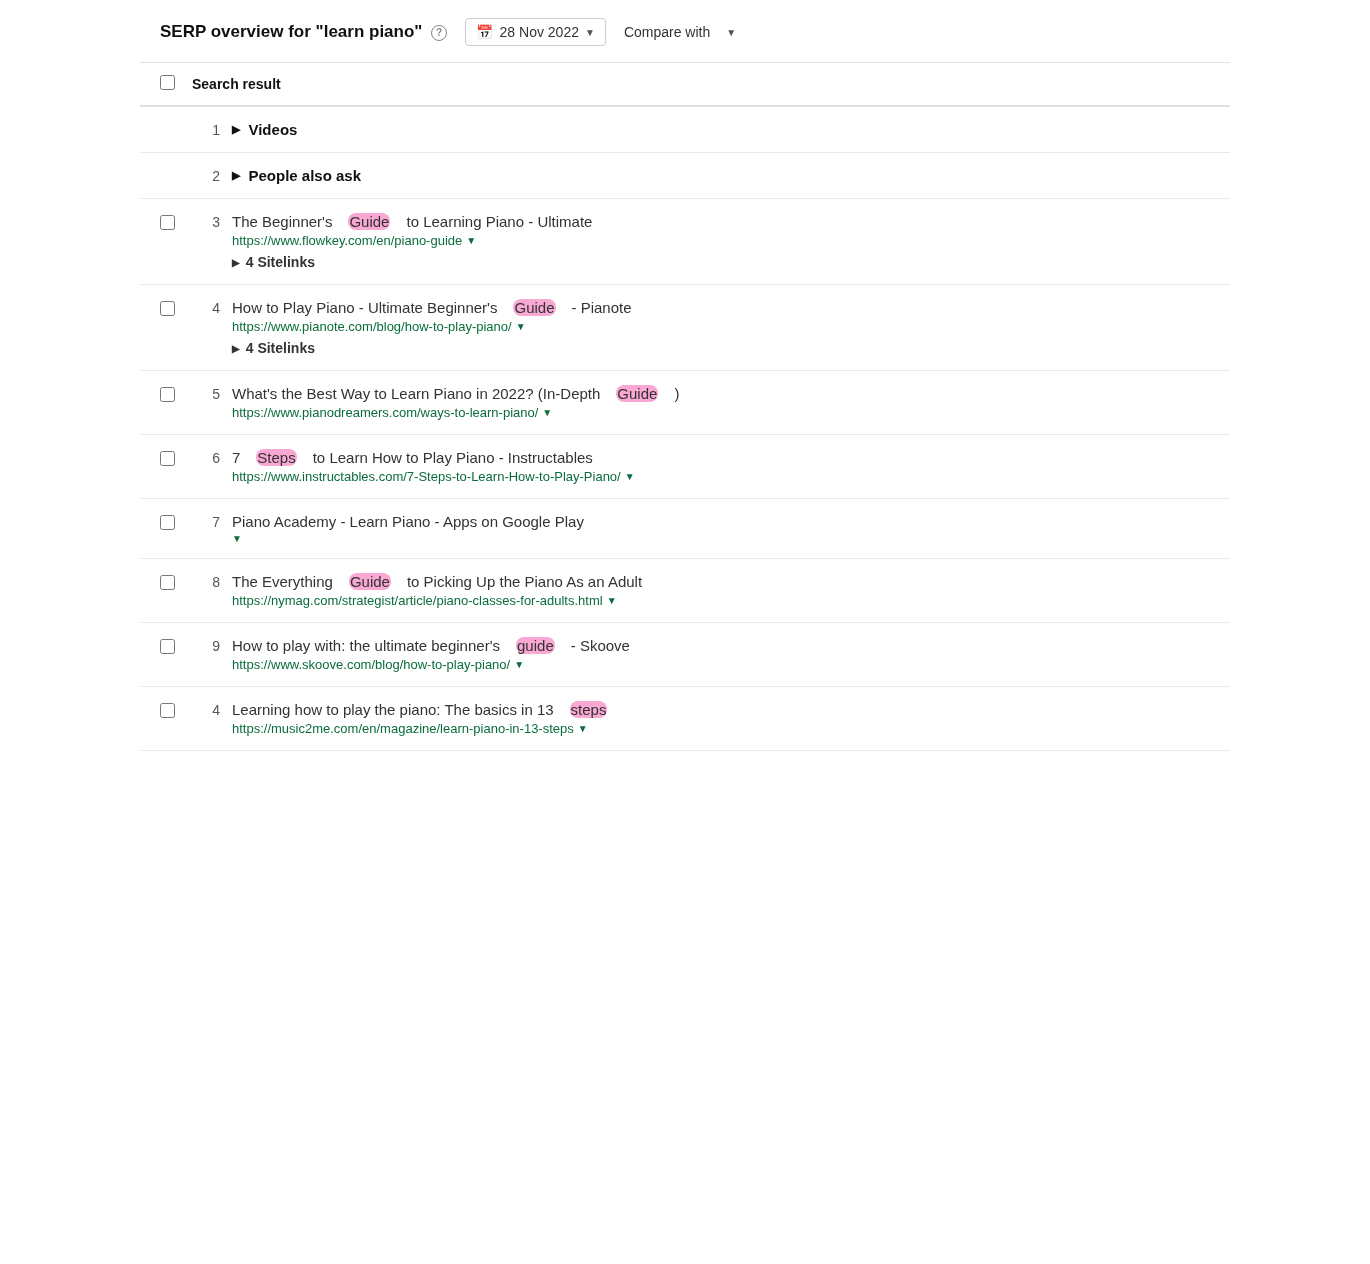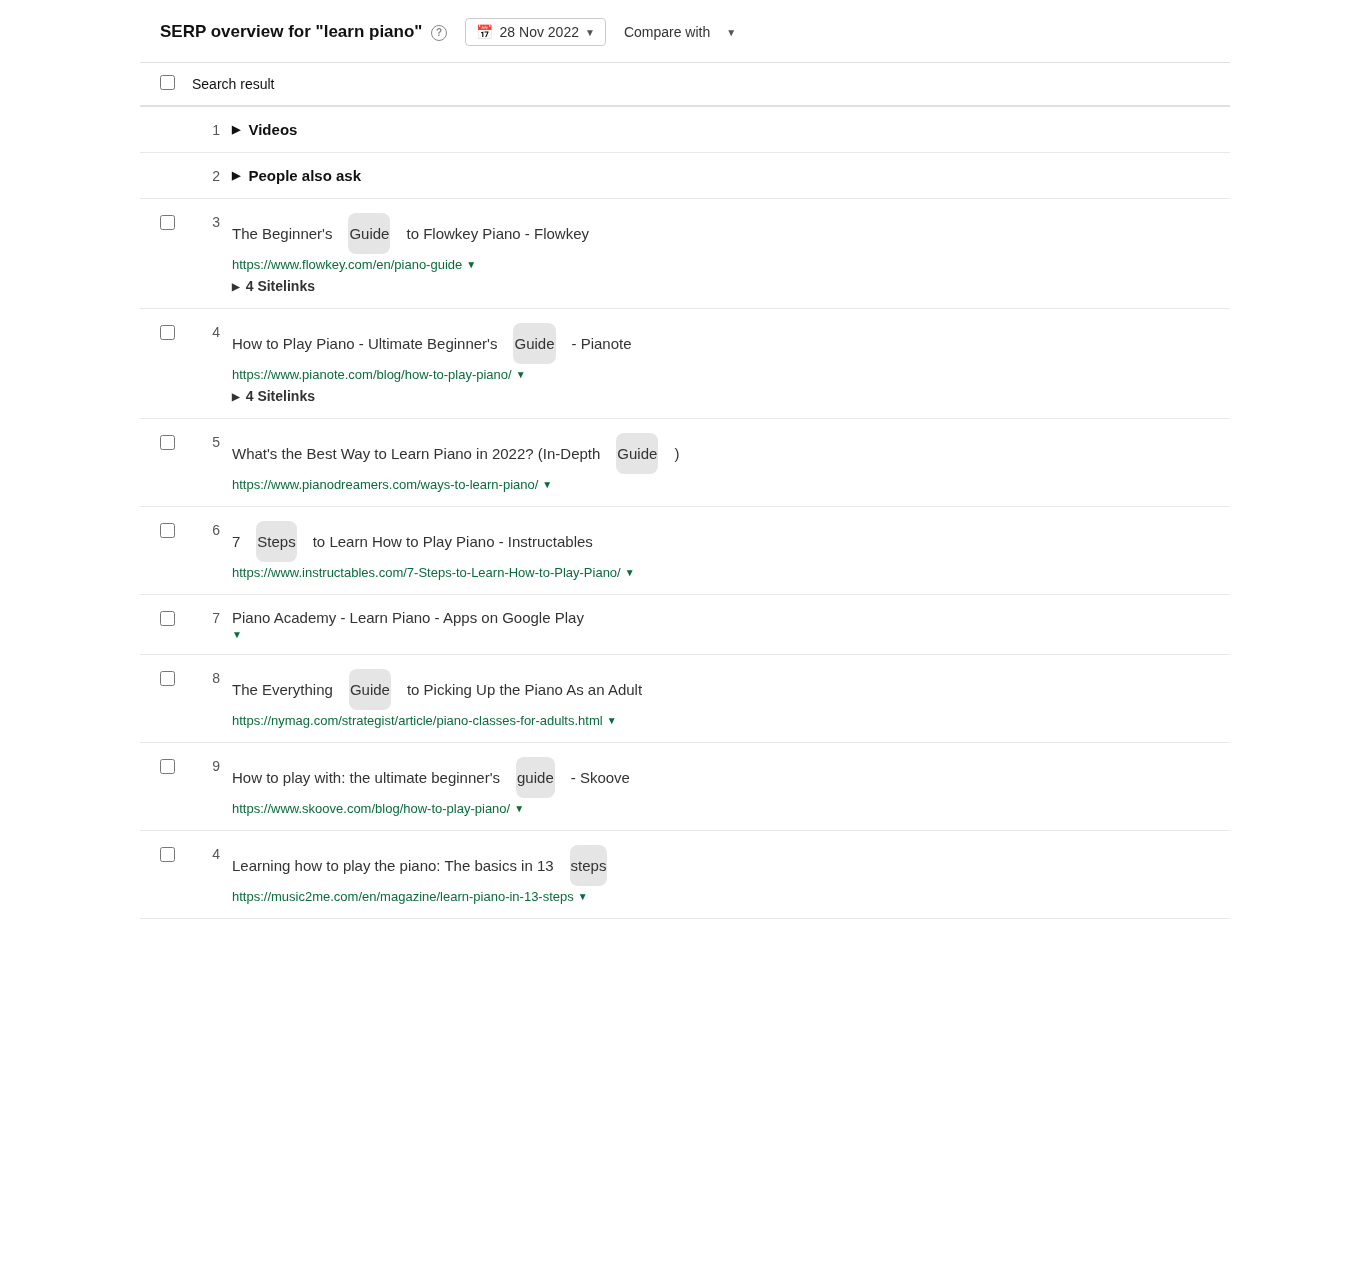--- a/index.html
+++ b/index.html
@@ -81,21 +81,21 @@
       display: flex;
       align-items: center;
       padding: 12px 20px;
       border-bottom: 2px solid #e0e0e0;
       gap: 12px;
     }
     .th-checkbox {
       width: 20px;
     }
     .th-label {
-      font-weight: 400;
+      font-weight: 700;
       font-size: 14px;
       color: #111;
     }
 
     
     .serp-row {
       display: flex;
       align-items: flex-start;
       padding: 14px 20px;
       border-bottom: 1px solid #e8e8e8;
@@ -117,23 +117,23 @@
     .row-content {
       flex: 1;
     }
     .row-title {
       display: flex;
       align-items: center;
       gap: 16px;
       flex-wrap: wrap;
     }
     .highlight {
-      background-color: #e5e5e5;
+      background-color: #f9a8d4;
       border-radius: 8px;
-      padding: 12px 1px;
+      padding: 0 1px;
     }
     .row-url {
       color: #0a6c3c;
       font-size: 13px;
       margin-top: 3px;
       display: flex;
       align-items: center;
       gap: 4px;
     }
     .row-url a {
@@ -233,21 +233,21 @@
       </div>
       <div class="serp-row">
         <div class="row-checkbox">
           <input type="checkbox" style="">
         </div>
         <div class="row-number">3</div>
         <div class="row-content">
           <div class="row-title">
             <span>The Beginner's </span>
             <span class="highlight">Guide</span>
-            <span> to Flowkey Piano - Flowkey</span>
+            <span> to Learning Piano - Ultimate</span>
           </div>
           <div class="row-url">
             <a href="#">https://www.flowkey.com/en/piano-guide</a>
             <span class="url-dropdown">▼</span>
           </div>
           <div class="sitelinks">
             <span class="arrow">▶</span>
             <span>4 Sitelinks</span>
            </div>
         </div>

